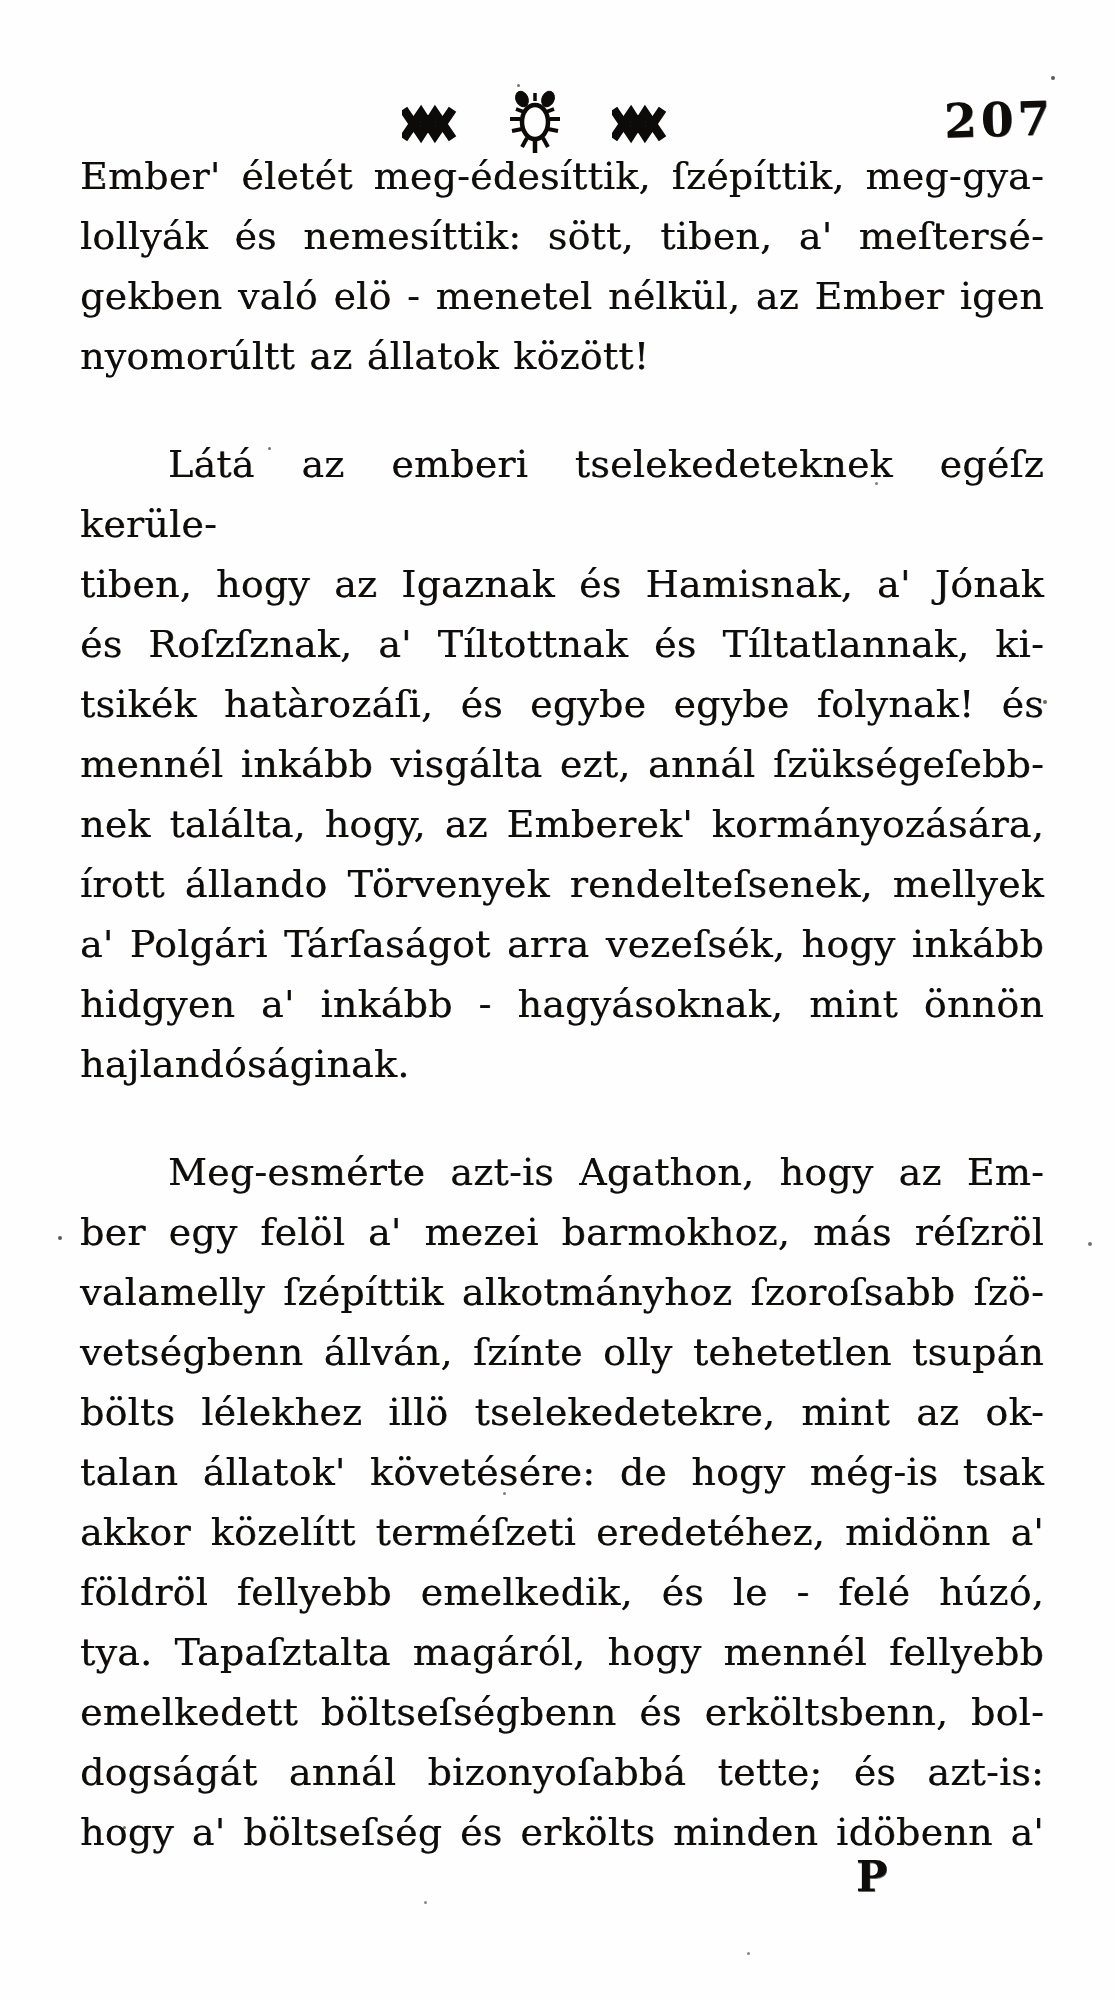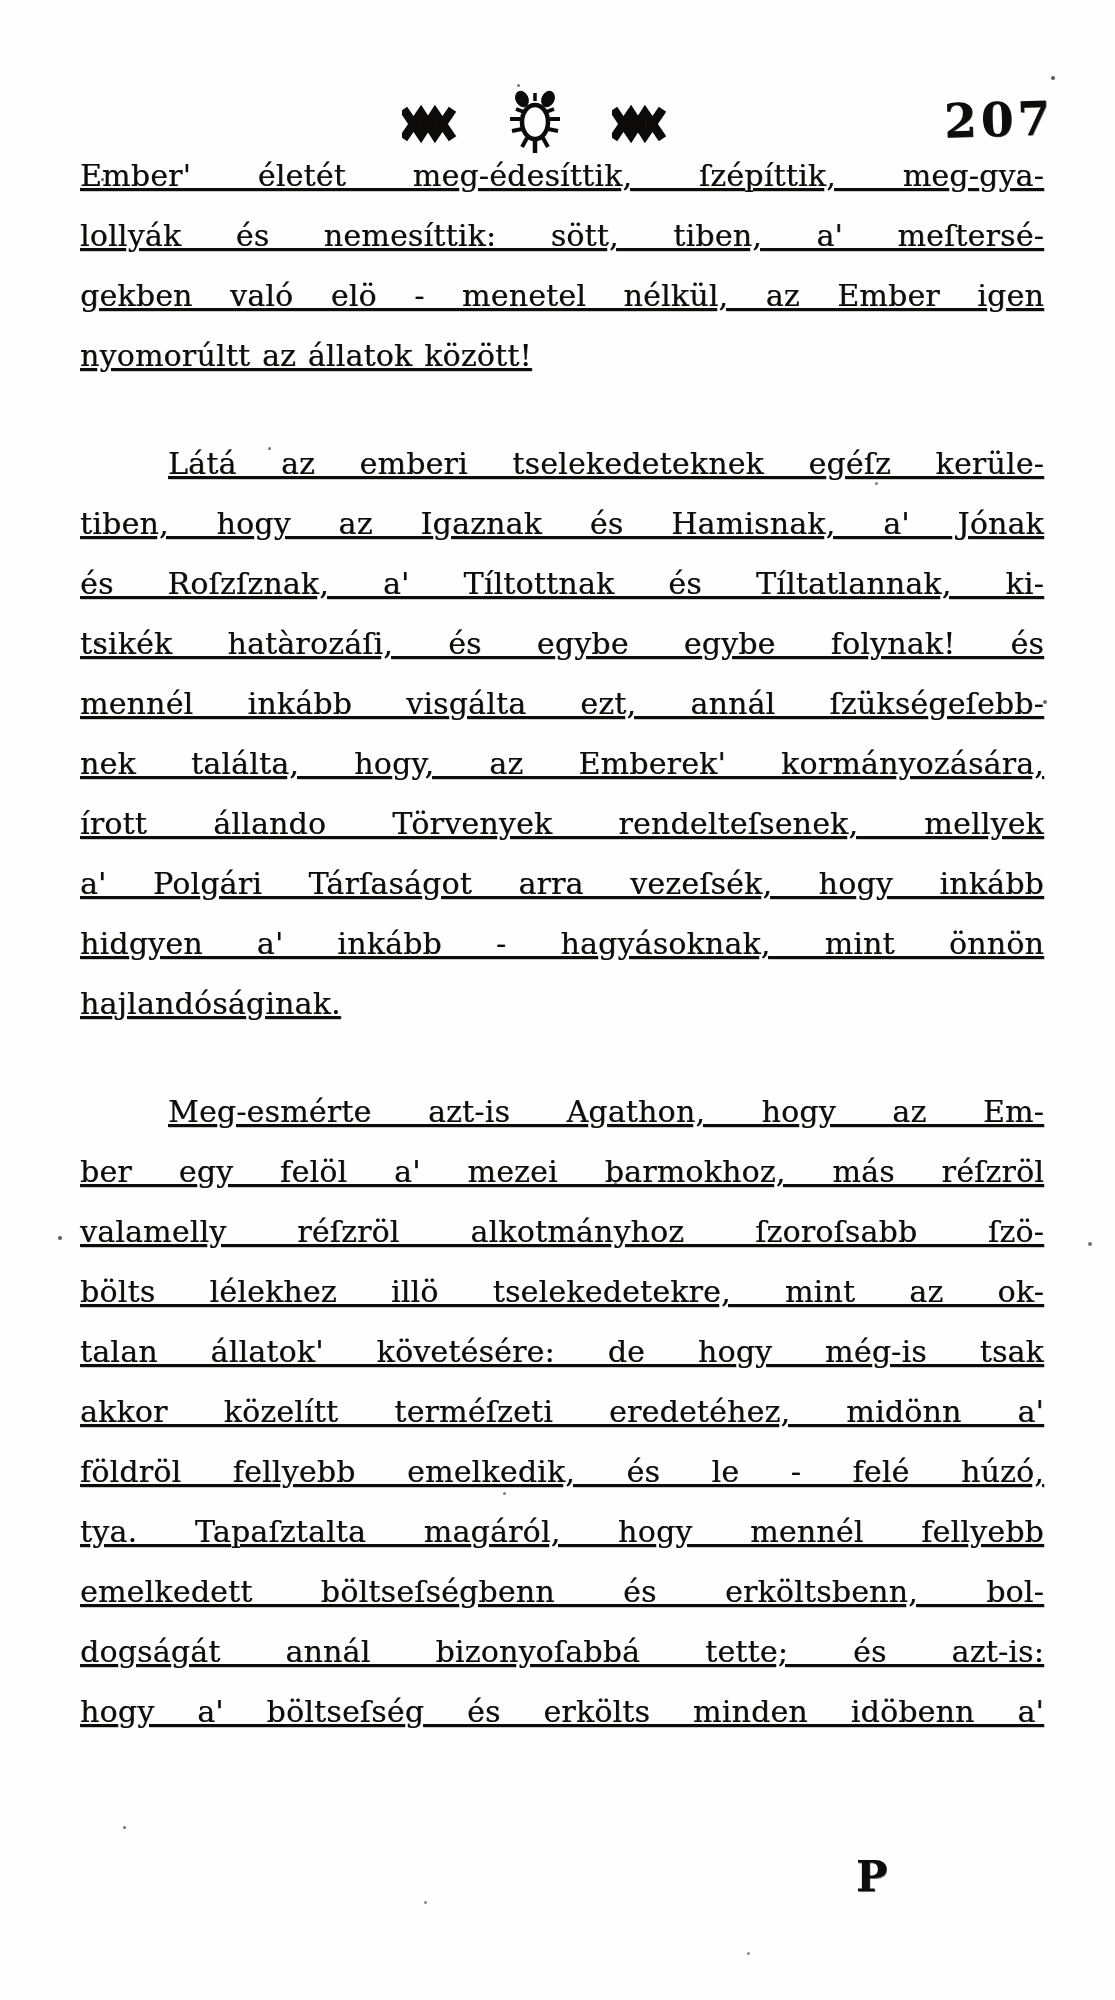--- a/index.html
+++ b/index.html
@@ -21,24 +21,23 @@
   .orn path,.orn line,.orn ellipse{stroke:#0c0b0a;}
   .page-number{
     position:absolute;left:944px;top:92px;
     font-size:47px;font-weight:700;letter-spacing:4px;
     transform:rotate(-1.5deg);
     text-shadow:0.6px 0.5px 0 rgba(10,10,10,.65);
   }
   
   .text-block{
     position:absolute;left:80px;top:146px;width:964px;
-    font-size:30px;line-height:60px;
+    font-size:38px;line-height:60px;
     letter-spacing:0.2px;word-spacing:2px;
     text-shadow:0.45px 0.35px 0 rgba(12,11,10,.6);
-    text-decoration:underline;
   }
   .para{margin:0 0 48px 0;}
   .para:last-child{margin-bottom:16px;}
   .line{
     display:block;
     text-align:justify;
     -moz-text-align-last:justify;
     text-align-last:justify;
     white-space:normal;
   }
@@ -106,21 +105,22 @@
       <span class="line">nek találta, hogy, az Emberek' kormányozására,</span>
       <span class="line">írott állando Törvenyek rendelteſsenek, mellyek</span>
       <span class="line">a' Polgári Tárſaságot arra vezeſsék, hogy inkább</span>
       <span class="line">hidgyen a' inkább - hagyásoknak, mint önnön</span>
       <span class="line short">hajlandóságinak.</span>
     </p>
 
     <p class="para indent">
       <span class="line">Meg-esmérte azt-is Agathon, hogy az Em-</span>
       <span class="line">ber egy felöl a' mezei barmokhoz, más réſzröl</span>
-      <span class="line">valamelly réſzröl alkotmányhoz ſzoroſsabb ſzö-</span>
+      <span class="line">valamelly ſzépíttik alkotmányhoz ſzoroſsabb ſzö-</span>
+      <span class="line">vetségbenn állván, ſzínte olly tehetetlen tsupán</span>
       <span class="line">bölts lélekhez illö tselekedetekre, mint az ok-</span>
       <span class="line">talan állatok' követésére: de hogy még-is tsak</span>
       <span class="line">akkor közelítt terméſzeti eredetéhez, midönn a'</span>
       <span class="line">földröl fellyebb emelkedik, és le - felé húzó,</span>
       <span class="line">tya. Tapaſztalta magáról, hogy mennél fellyebb</span>
       <span class="line">emelkedett böltseſségbenn és erköltsbenn, bol-</span>
       <span class="line">dogságát annál bizonyoſabbá tette; és azt-is:</span>
       <span class="line">hogy a' böltseſség és erkölts minden idöbenn a'</span>
     </p>
 

